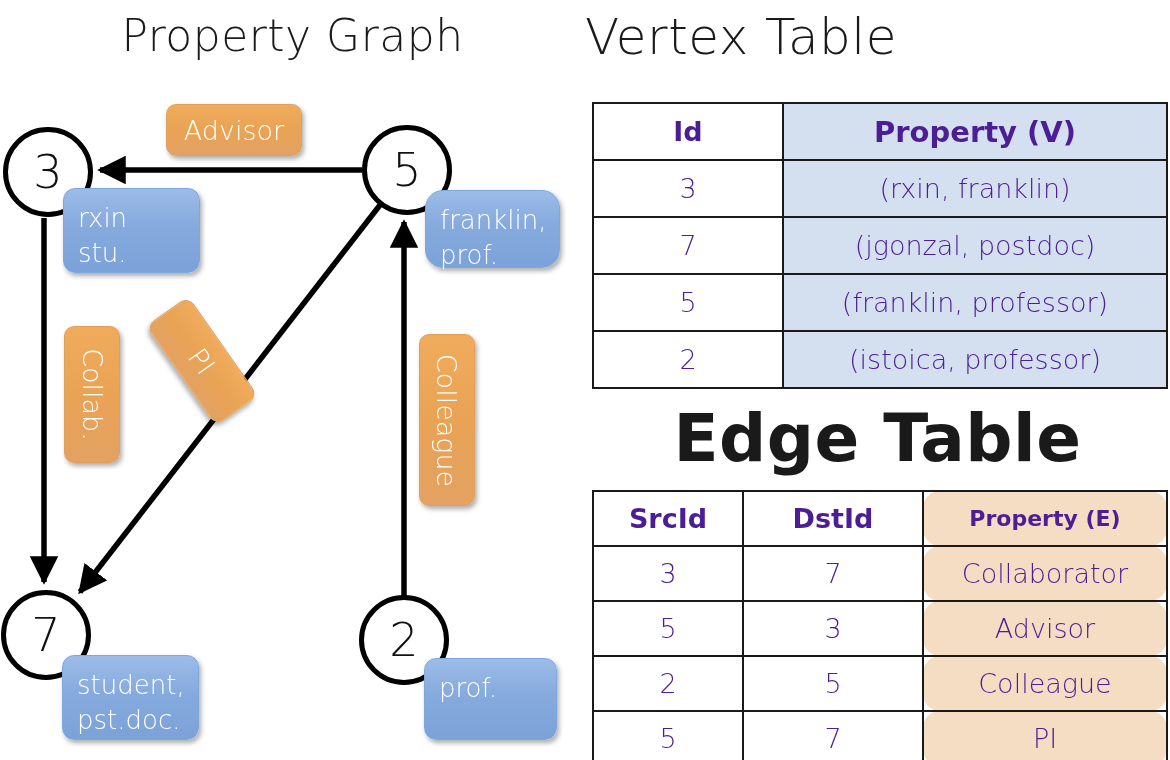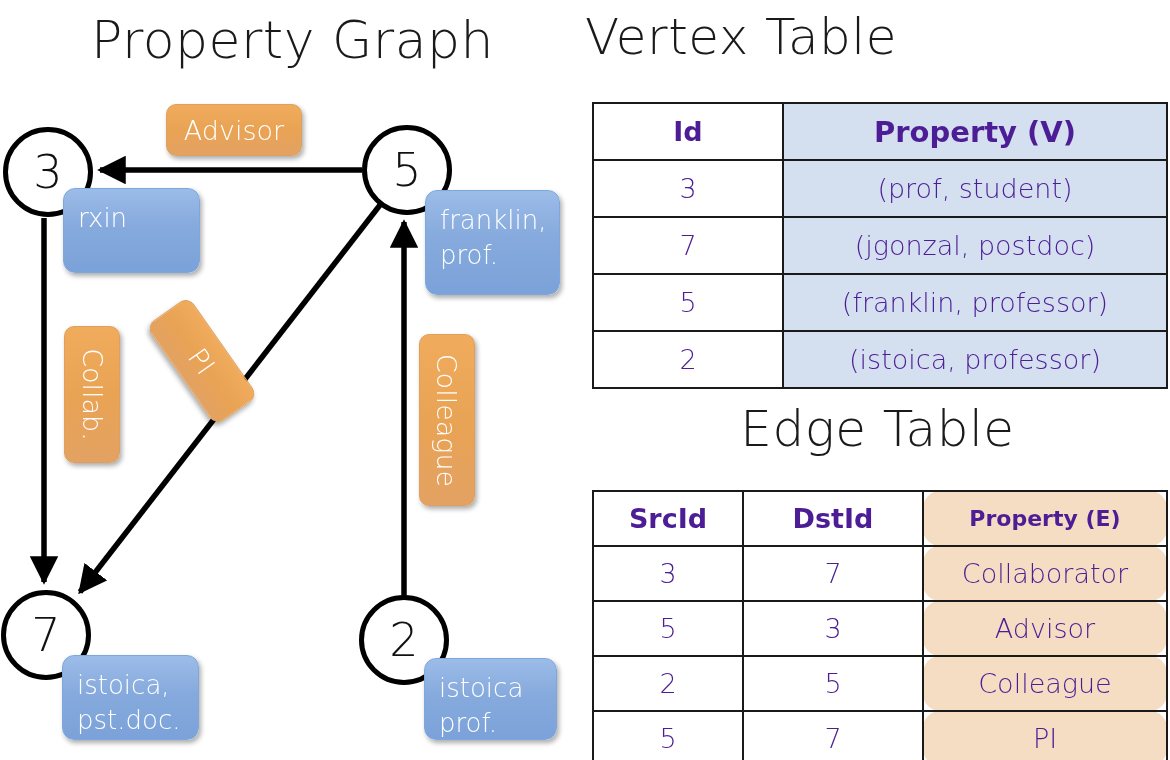--- a/index.html
+++ b/index.html
@@ -17,23 +17,23 @@
 
   
   .title {
     position: absolute;
     font-family: "DejaVu Sans", sans-serif;
     font-weight: 300;
     color: #1a1a1a;
     letter-spacing: 0.5px;
     white-space: nowrap;
   }
-  #graph-title { left: 0; top: 10px; width: 585px; text-align: center; font-size: 52px; }
+  #graph-title { left: 0; top: 10px; width: 585px; text-align: center; font-size: 44px; }
   #vertex-title { left: 585px; top: 8px; width: 585px; text-align: left; font-size: 50px; }
-  #edge-title { left: 585px; top: 400px; width: 585px; text-align: center; font-size: 50px; }
+  #edge-title { left: 585px; top: 400px; width: 585px; text-align: center; font-size: 66px; font-weight: bold; }
 
   
   #graph-panel {
     position: absolute;
     left: 0; top: 0;
     width: 585px; height: 760px;
   }
   #graph-edges {
     position: absolute;
     left: 0; top: 0;
@@ -149,34 +149,34 @@
     <line x1="404" y1="596" x2="404" y2="222" stroke="#000" stroke-width="5.5" marker-end="url(#arrow)"></line>
   </svg>
 
   <div class="node" style="left:3px; top:127px;">3</div>
   <div class="node" style="left:362px; top:125px;">5</div>
   <div class="node" style="left:1px; top:590px;">7</div>
   <div class="node" style="left:359px; top:595px;">2</div>
 
   <div class="vprop" style="left:63px; top:188px; width:137px; height:85px;">
     <div>rxin</div>
-  </div>
-
-  <div class="vprop" style="left:425px; top:190px; width:135px; height:105px;">
+    <div>stu.</div>
+  </div>
+
+  <div class="vprop" style="left:425px; top:190px; width:135px; height:78px;border-radius:18px;">
     <div>franklin,</div>
     <div>prof.</div>
   </div>
 
   <div class="vprop" style="left:62px; top:655px; width:137px; height:85px;">
-    <div>istoica,</div>
+    <div>student,</div>
     <div>pst.doc.</div>
   </div>
 
   <div class="vprop" style="left:424px; top:658px; width:133px; height:82px;">
-    <div>istoica</div>
     <div>prof.</div>
   </div>
 
   <div class="eprop" style="left:166px; top:104px; width:136px; height:52px;">
     <span>Advisor</span>
   </div>
 
   <div class="eprop vert" style="left:64px; top:326px; width:56px; height:137px;">
     <span>Collab.</span>
   </div>
@@ -197,21 +197,21 @@
     </colgroup>
   <thead>
     <tr>
       <th>Id</th>
       <th class="prop">Property (V)</th>
     </tr>
   </thead>
   <tbody>
     <tr>
       <td>3</td>
-      <td class="prop">(prof, student)</td>
+      <td class="prop">(rxin, franklin)</td>
     </tr>
     <tr>
       <td>7</td>
       <td class="prop">(jgonzal, postdoc)</td>
     </tr>
     <tr>
       <td>5</td>
       <td class="prop">(franklin, professor)</td>
     </tr>
     <tr>

